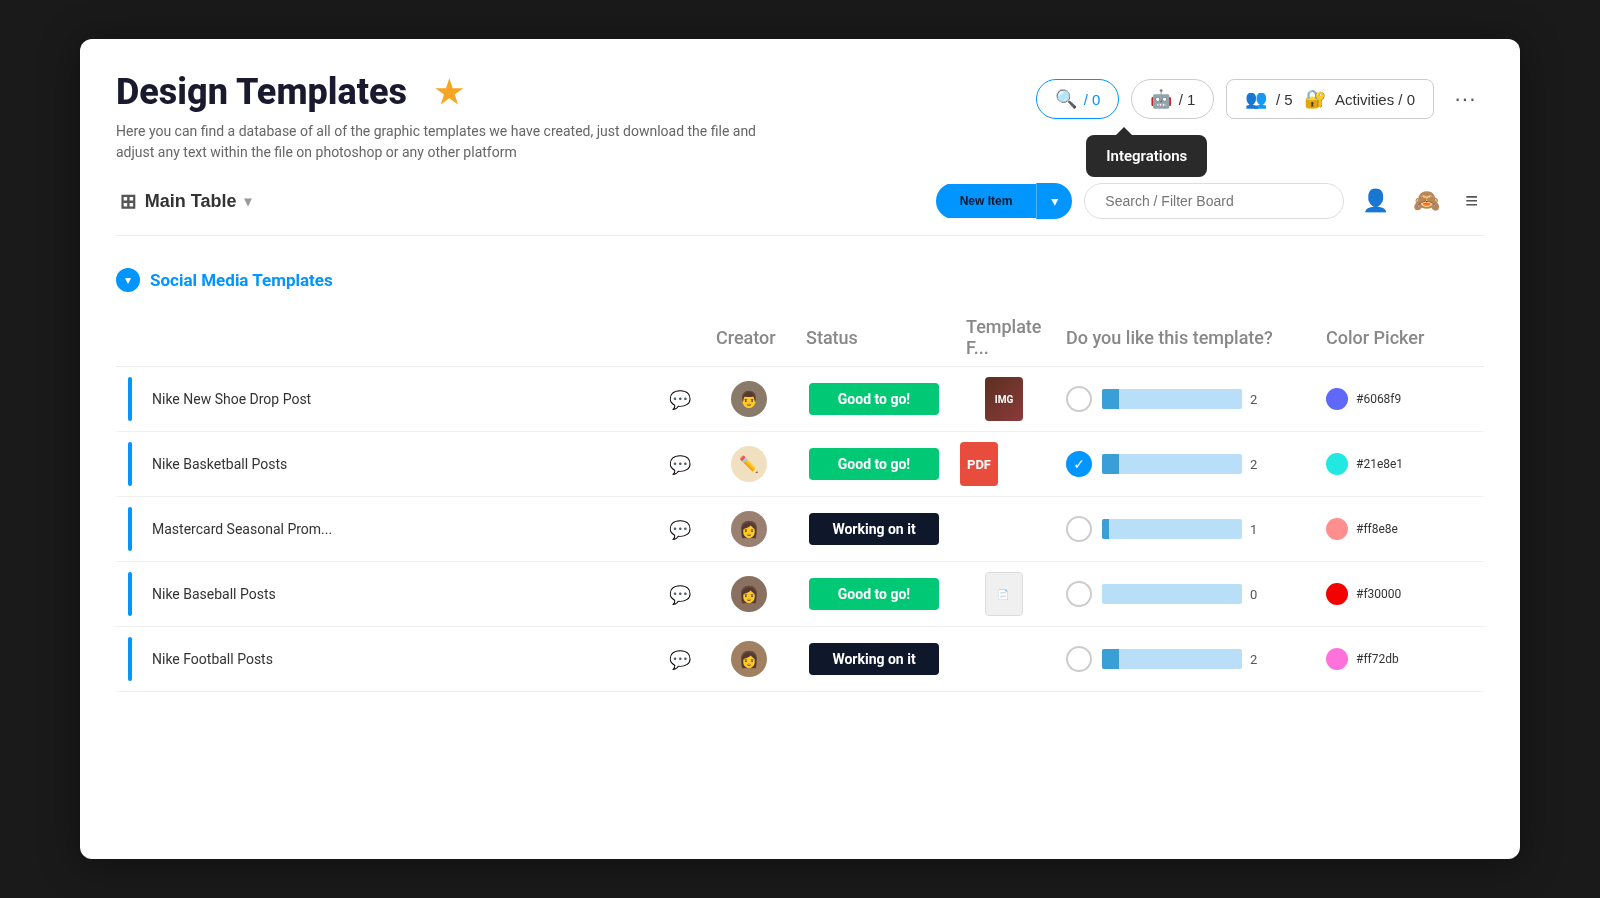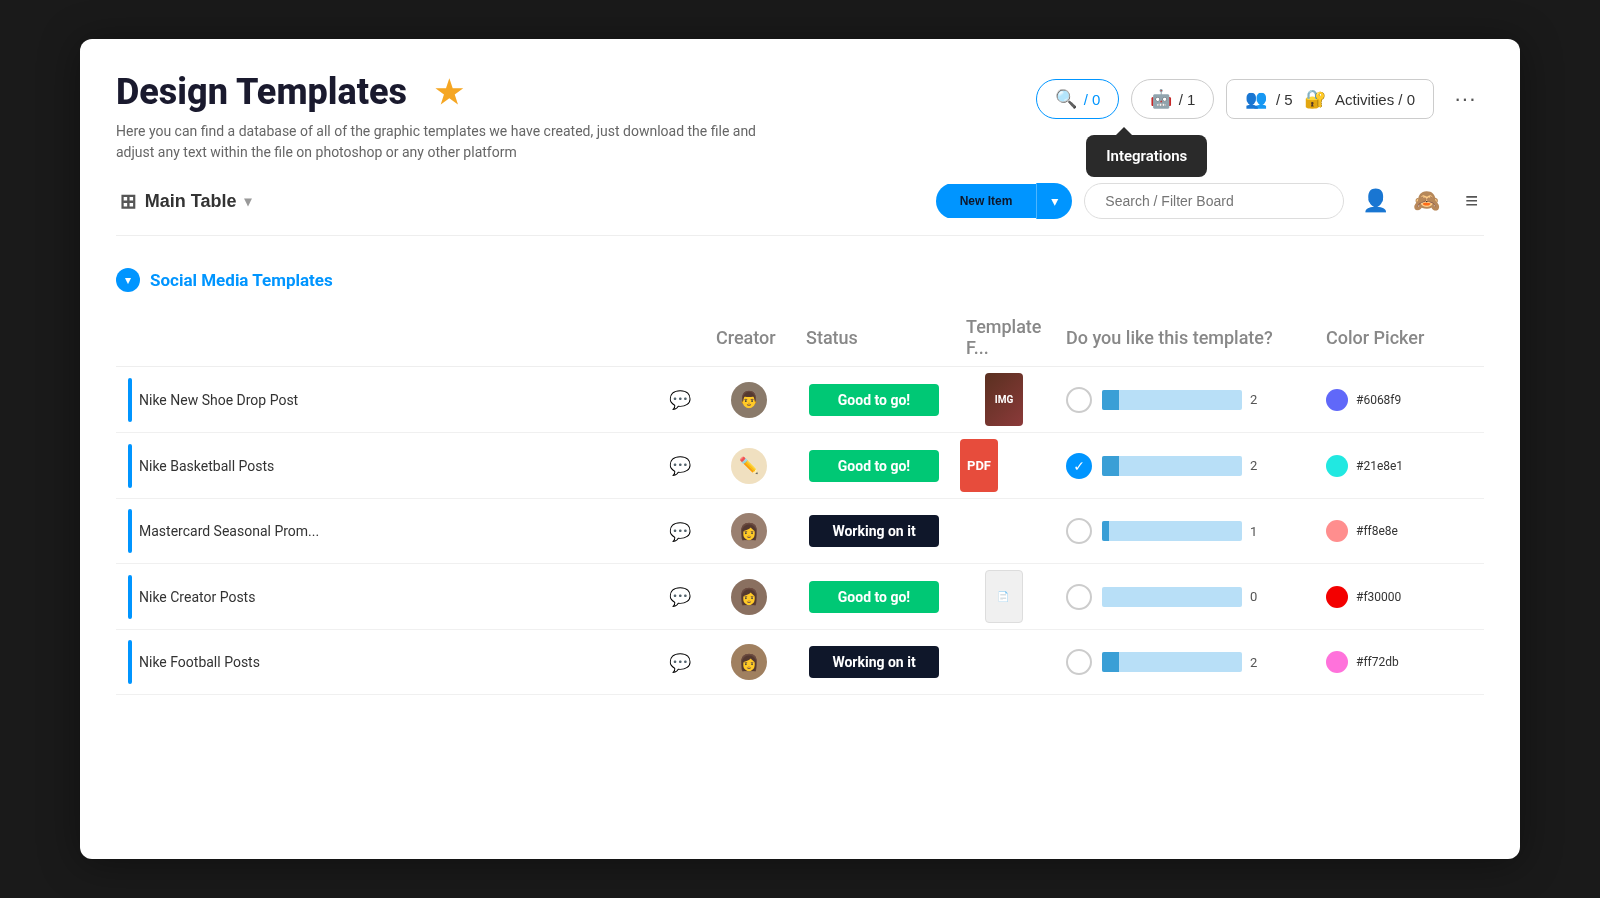--- a/index.html
+++ b/index.html
@@ -231,21 +231,21 @@
     .data-table td {
       padding: 0;
       border-bottom: 1px solid #f0f0f0;
     }
     .data-table th:first-child { padding-left: 30px; }
 
     .row-inner {
       display: flex;
       align-items: center;
       padding: 10px 12px;
-      gap: 7px;
+      gap: 20px;
     }
     .row-left-bar {
       width: 4px;
       height: 44px;
       background: #0095ff;
       border-radius: 2px;
       flex-shrink: 0;
     }
 
     .item-name {
@@ -277,21 +277,21 @@
       font-weight: 700;
       color: #fff;
       text-align: center;
       min-width: 130px;
       display: inline-block;
     }
     .status-green { background: #00c875; }
     .status-orange { background: #0f172a; }
     .file-thumb {
       width: 38px;
-      height: 53px;
+      height: 44px;
       border-radius: 4px;
       overflow: hidden;
       display: flex;
       align-items: center;
       justify-content: center;
       font-size: 22px;
     }
     .file-thumb-img { background: #8B3A3A; }
     .file-thumb-pdf { background: #e74c3c; color: #fff; font-size: 13px; font-weight: 700; }
     .file-thumb-doc { background: #f0f0f0; }
@@ -569,21 +569,21 @@
               <div class="color-cell" style="padding:8px 12px;">
     <div class="color-dot" style="background:#ff8e8e;"></div>
     <span class="color-hex">#ff8e8e</span>
   </div>
             </td>
           </tr>
           <tr>
             <td class="col-name">
     <div class="row-inner">
       <div class="row-left-bar"></div>
-      <span class="item-name">Nike Creator Posts</span>
+      <span class="item-name">Nike Baseball Posts</span>
       <span class="comment-icon">💬</span>
     </div>
   </td>
             <td class="col-creator">
               <div style="display:flex;justify-content:center;align-items:center;padding:8px;">
                 <div class="avatar-placeholder" style="background:#8a7060;">👩</div>
               </div>
             </td>
             <td class="col-status">
               <div style="display:flex;justify-content:center;align-items:center;padding:6px 8px;">

